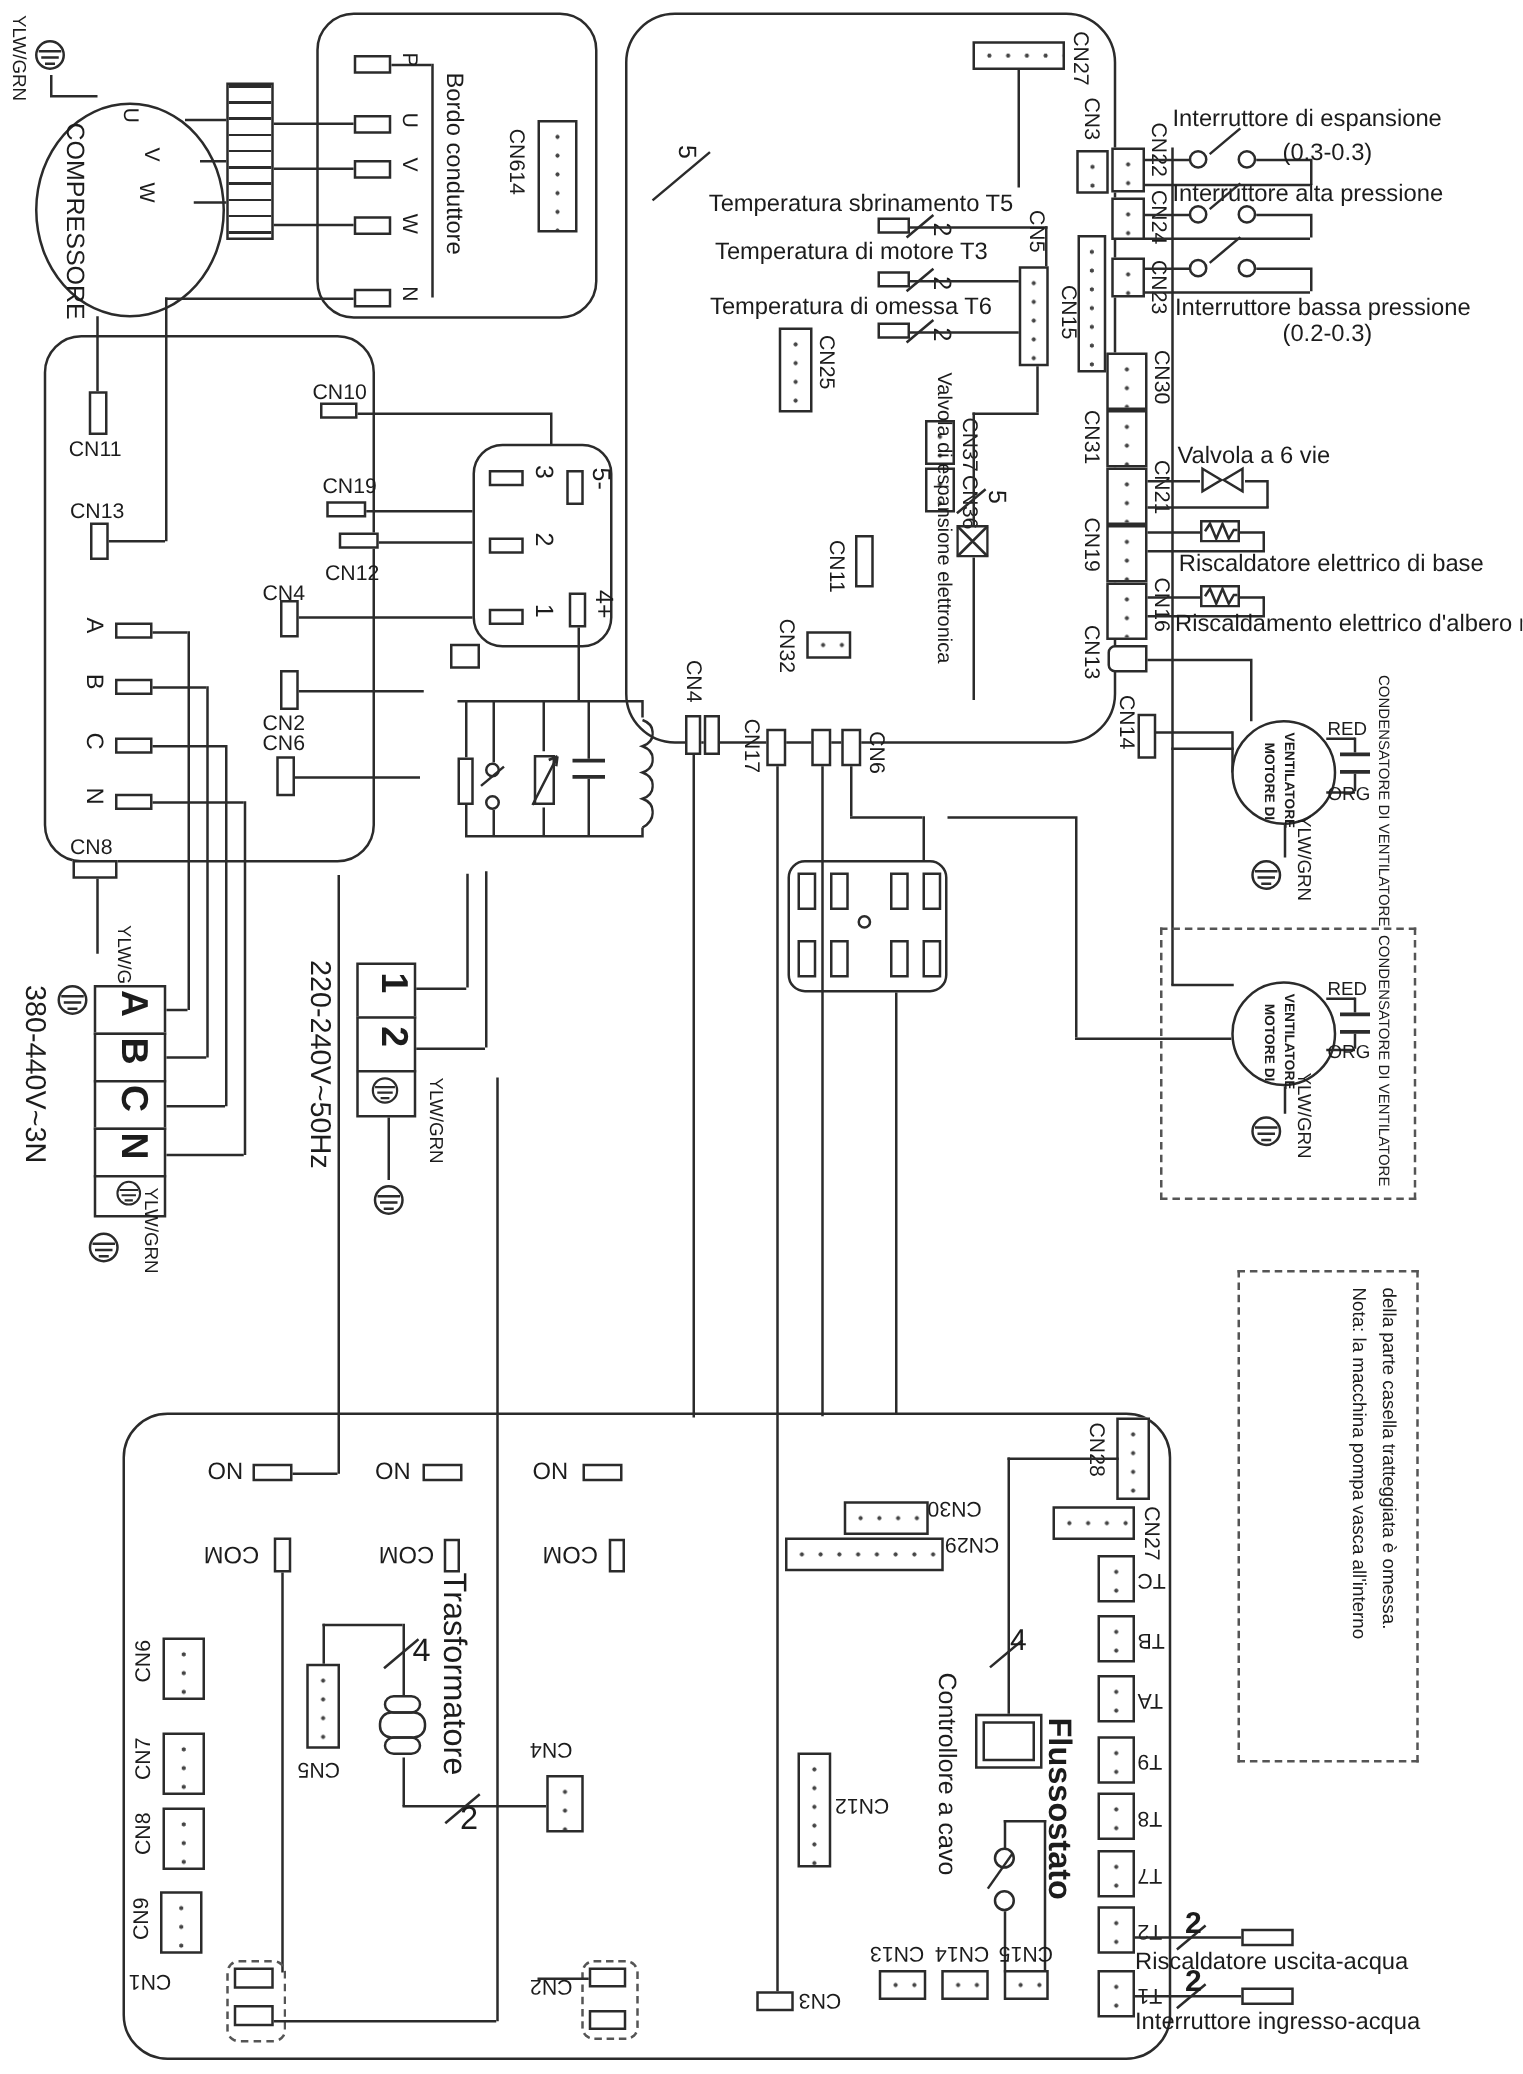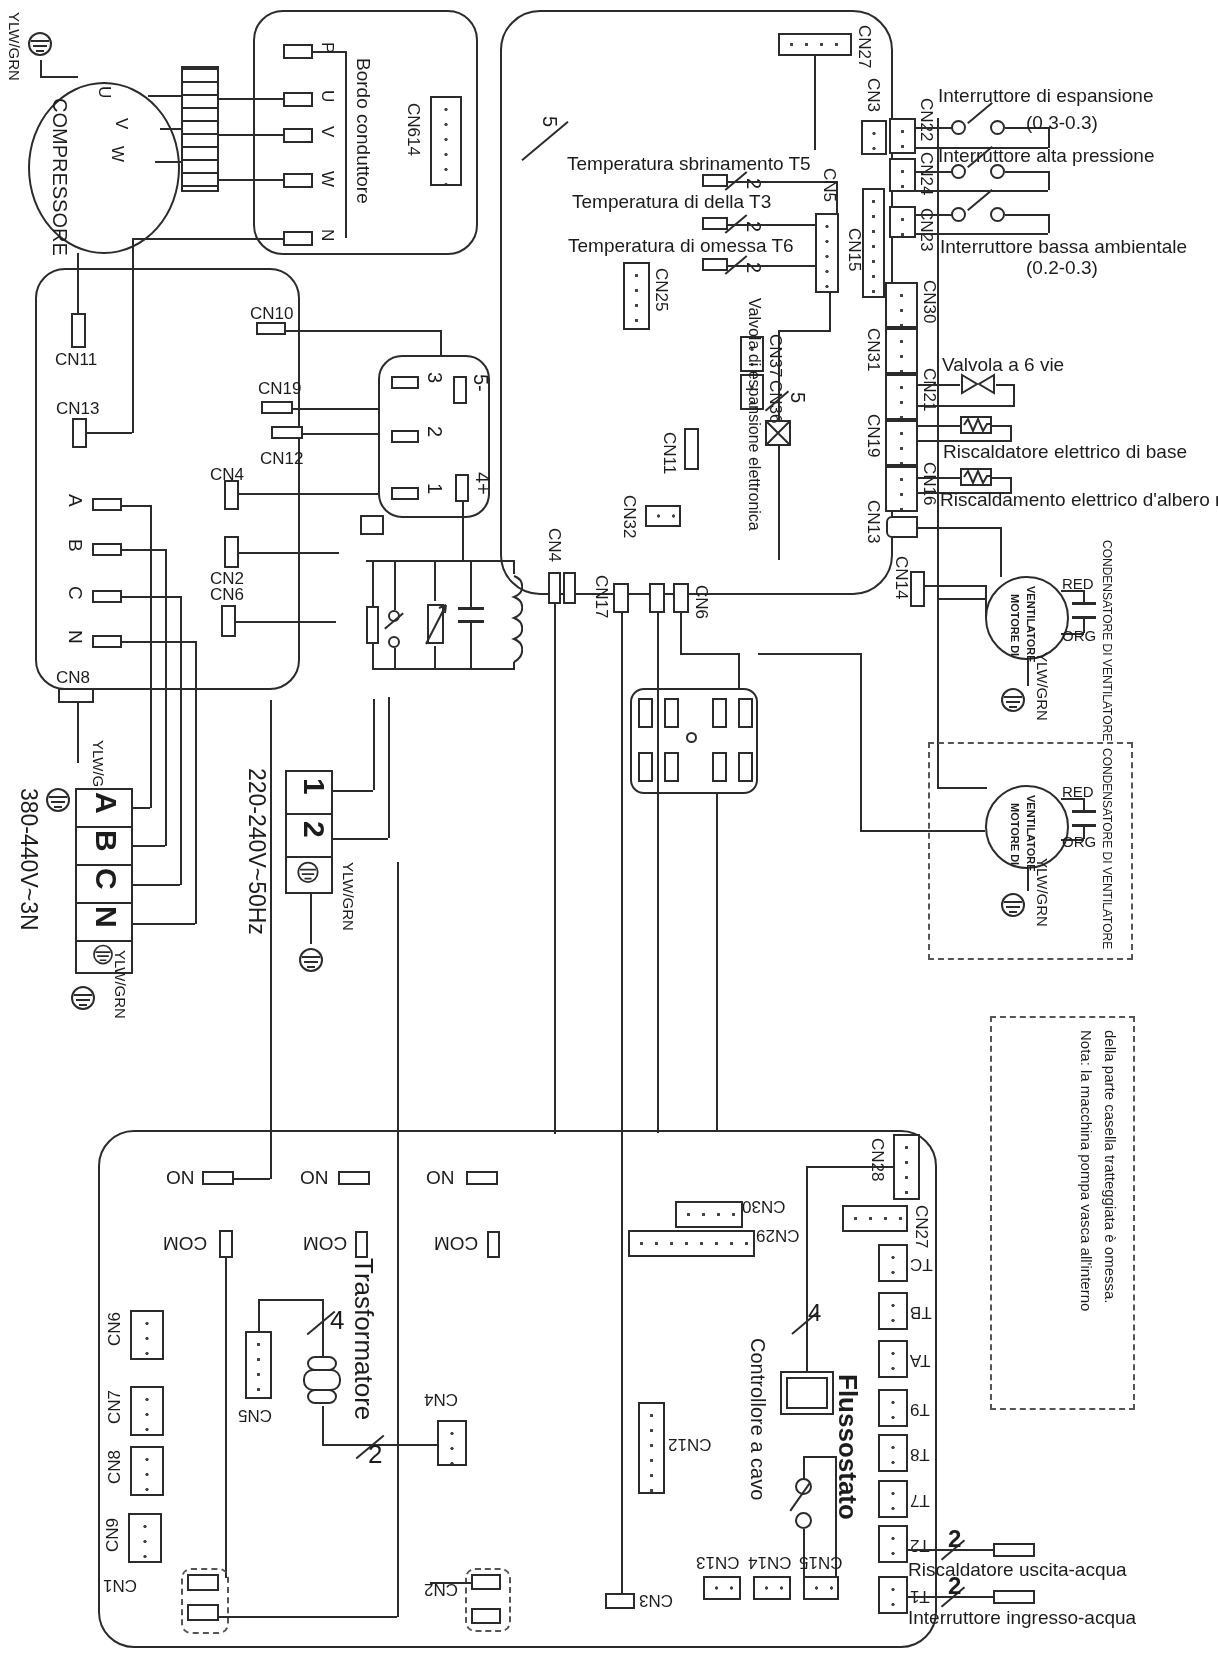--- a/index.html
+++ b/index.html
@@ -105,29 +105,29 @@
 
   <div class="cn dv" style="left:889px;top:206px;width:27px;height:32px"></div>
   <span class="lb vt" style="left:917px;top:208px">CN23</span>
   <i class="wh" style="left:916px;top:214px;width:38px"></i>
   <div class="circ" style="left:951px;top:207px;width:15px;height:15px"></div>
   <div class="circ" style="left:990px;top:207px;width:15px;height:15px"></div>
   <i class="sl" style="left:964px;top:199px;width:32px"></i>
   <i class="wh" style="left:1005px;top:214px;width:43px"></i>
   <i class="wv" style="left:1048px;top:214px;height:19px"></i>
   <i class="wh" style="left:916px;top:233px;width:132px"></i>
-  <span class="lb f19" style="left:940px;top:237px">Interruttore bassa ambientale</span>
+  <span class="lb f19" style="left:940px;top:237px">Interruttore bassa pressione</span>
   <span class="lb f19" style="left:1026px;top:258px">(0.2-0.3)</span>
 
   <span class="lb f19" style="left:567px;top:154px">Temperatura sbrinamento T5</span>
   <div class="cn" style="left:702px;top:174px;width:26px;height:13px"></div>
   <i class="sl" style="left:722px;top:180px;width:28px"></i>
   <span class="lb vt f20" style="left:742px;top:178px">2</span>
   <i class="wh" style="left:728px;top:181px;width:110px"></i>
-  <span class="lb f19" style="left:572px;top:192px">Temperatura di della T3</span>
+  <span class="lb f19" style="left:572px;top:192px">Temperatura di motore T3</span>
   <div class="cn" style="left:702px;top:217px;width:26px;height:13px"></div>
   <i class="sl" style="left:722px;top:223px;width:28px"></i>
   <span class="lb vt f20" style="left:742px;top:221px">2</span>
   <i class="wh" style="left:728px;top:224px;width:110px"></i>
   <span class="lb f19" style="left:568px;top:236px">Temperatura di omessa T6</span>
   <div class="cn" style="left:702px;top:258px;width:26px;height:13px"></div>
   <i class="sl" style="left:722px;top:264px;width:28px"></i>
   <span class="lb vt f20" style="left:742px;top:262px">2</span>
   <i class="wh" style="left:728px;top:265px;width:110px"></i>
   <i class="wv" style="left:836px;top:181px;height:86px"></i>

